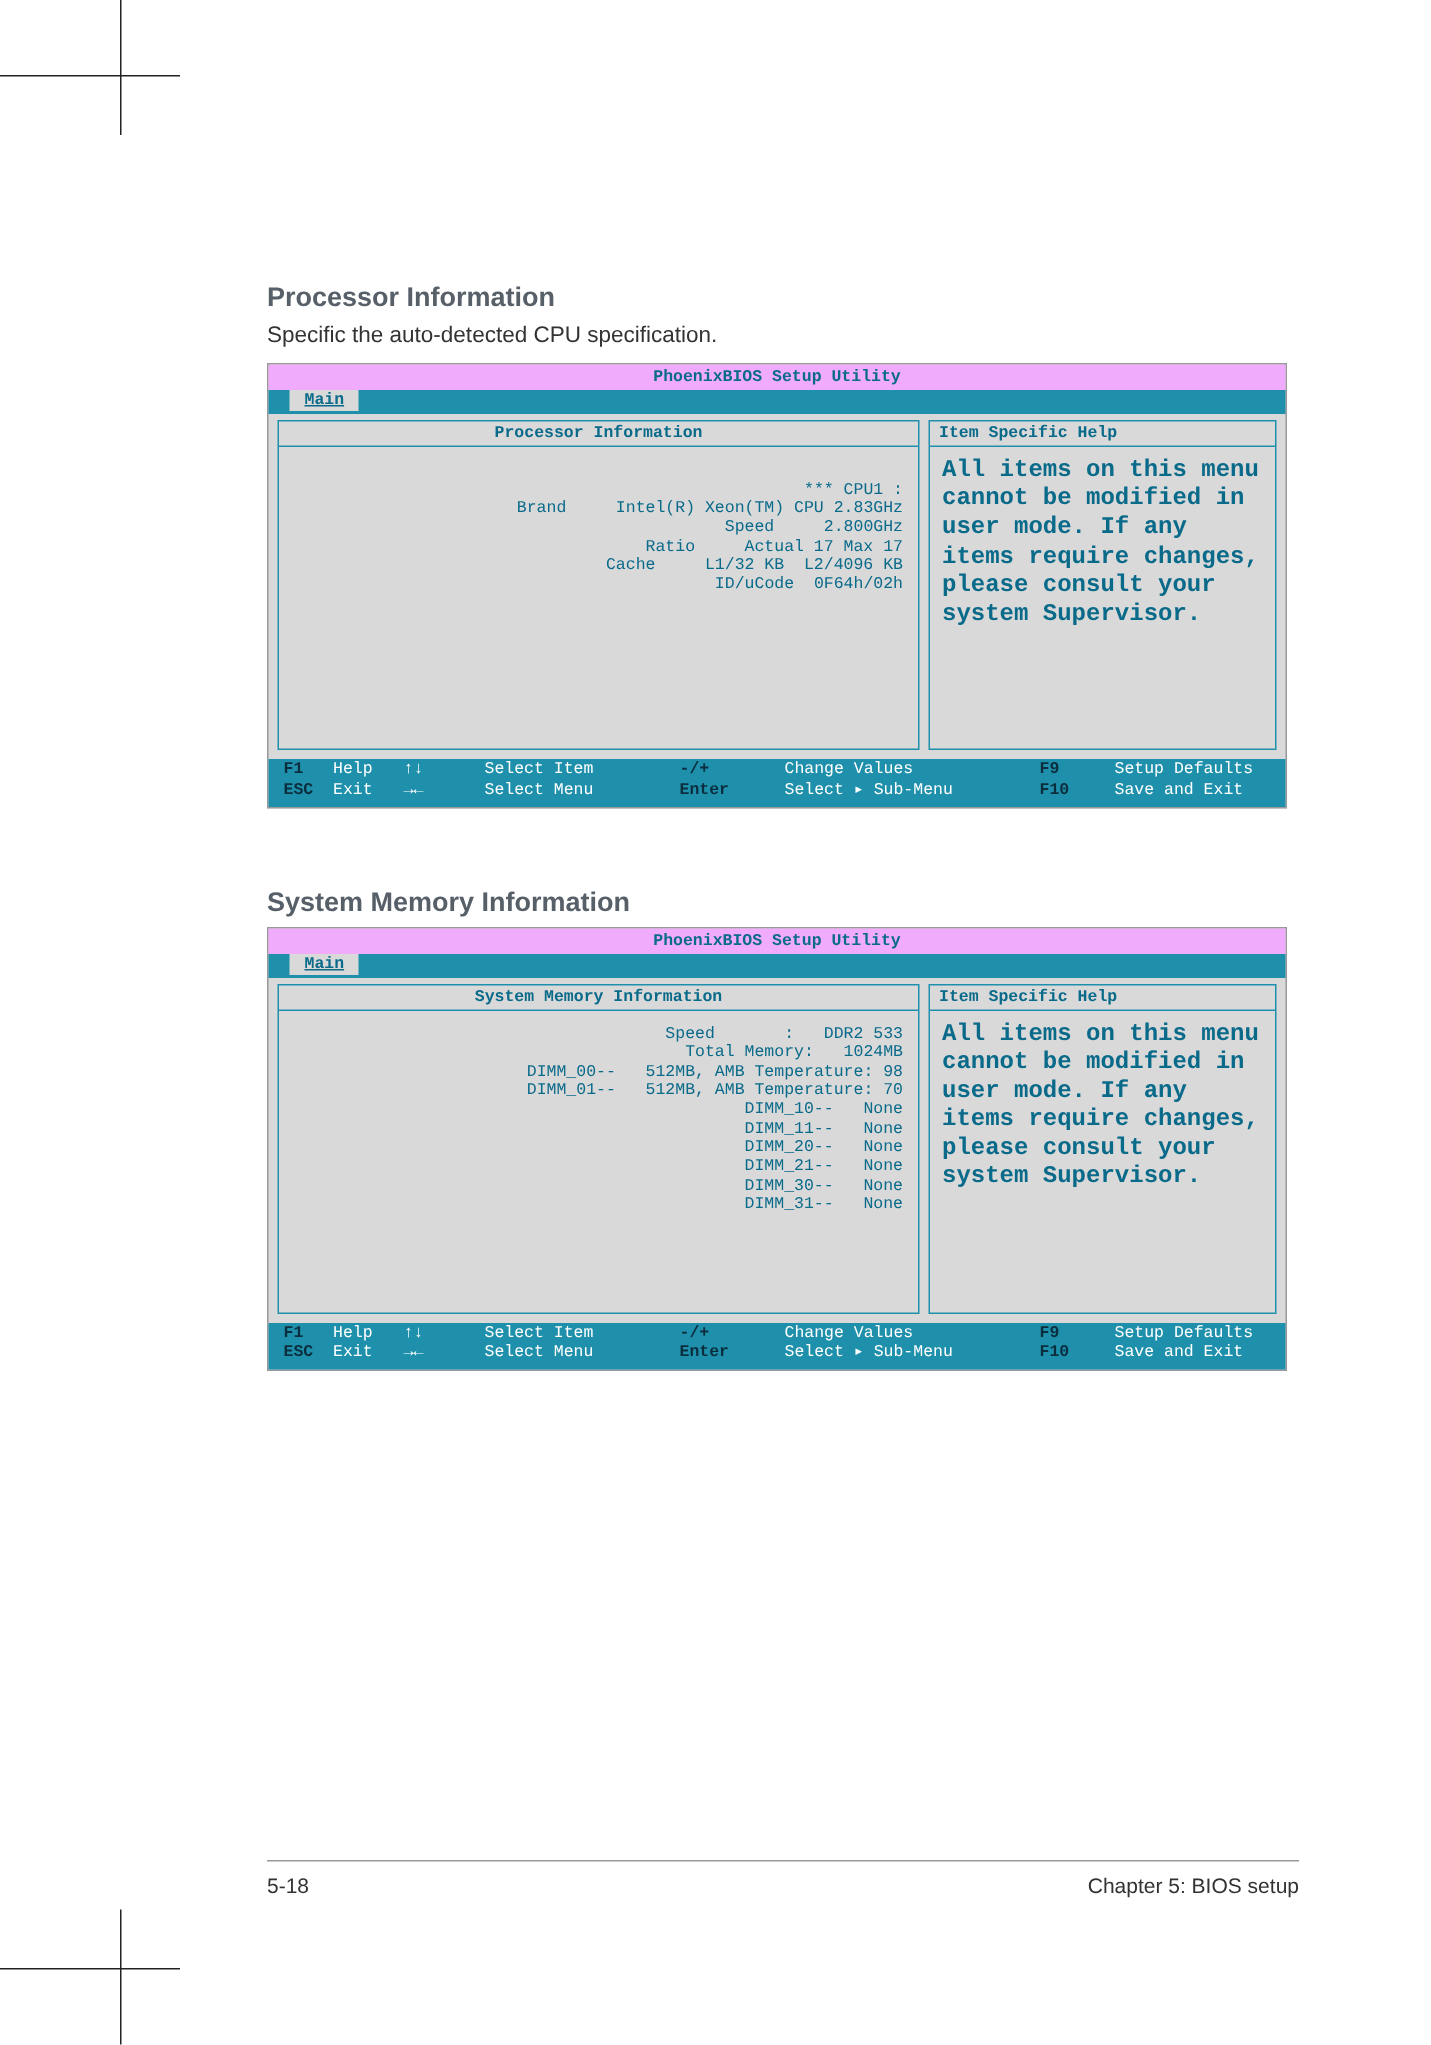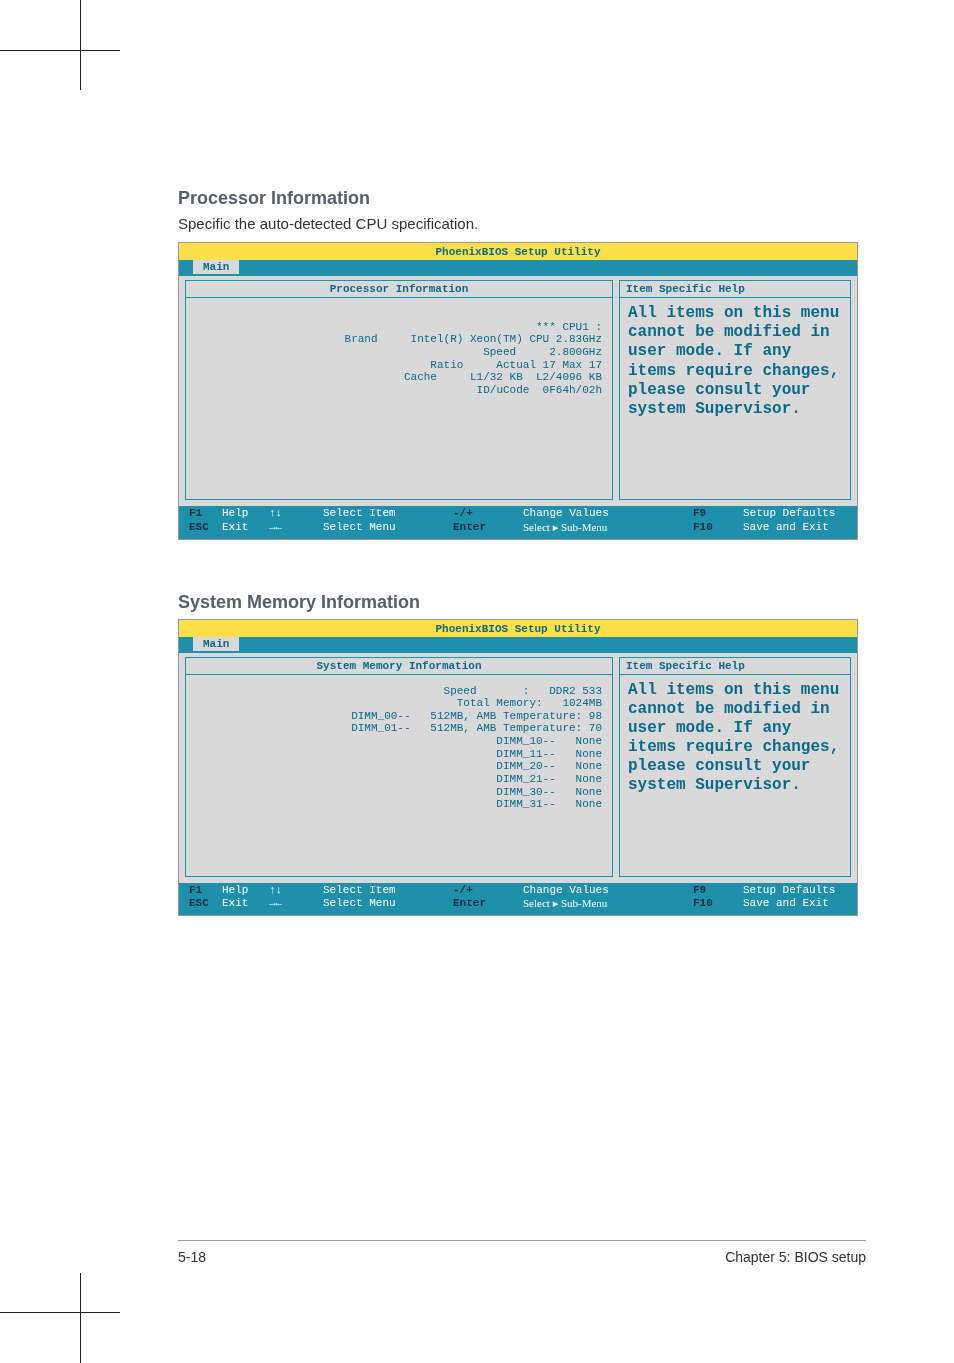--- a/index.html
+++ b/index.html
@@ -48,37 +48,38 @@
     width: 680px;
     background: #d9d9d9;
     border: 1px solid #999;
     font-family: "Courier New", monospace;
     font-size: 11px;
     color: #0a6a8a;
     margin-bottom: 52px;
   }
   .bios-title {
     text-align: center;
-    background: #fde047;
+    background: #f0abfc;
     color: #0a6a8a;
     font-weight: bold;
     padding: 3px 0 2px;
     font-size: 11px;
   }
   .bios-tabs {
     background: #1f90ab;
     padding: 0 0 0 14px;
     height: 16px;
   }
   .bios-tab {
     display: inline-block;
     background: #d9d9d9;
     color: #0a6a8a;
     padding: 1px 10px;
     font-weight: bold;
+    text-decoration: underline;
   }
   .bios-body {
     display: flex;
     padding: 4px 6px 6px 6px;
     gap: 6px;
   }
   .bios-left {
     flex: 1;
     border: 1px solid #1f90ab;
     min-height: 220px;
@@ -141,21 +142,21 @@
     width: 688px;
     top: 1240px;
     border-top: 1px solid #999;
     padding-top: 8px;
     font-size: 14px;
     display: flex;
     justify-content: space-between;
     color: #333;
     text-align: center;
   }
-  .tri { font-family: Liberation Serif, serif; }
+  .tri { font-family: Liberation Mono, monospace; }
 </style>
 </head>
 <body>
 
 <div class="crop-tl">
     <div class="h"></div>
     <div class="v"></div>
   </div>
 <div class="crop-bl">
     <div class="h"></div>

